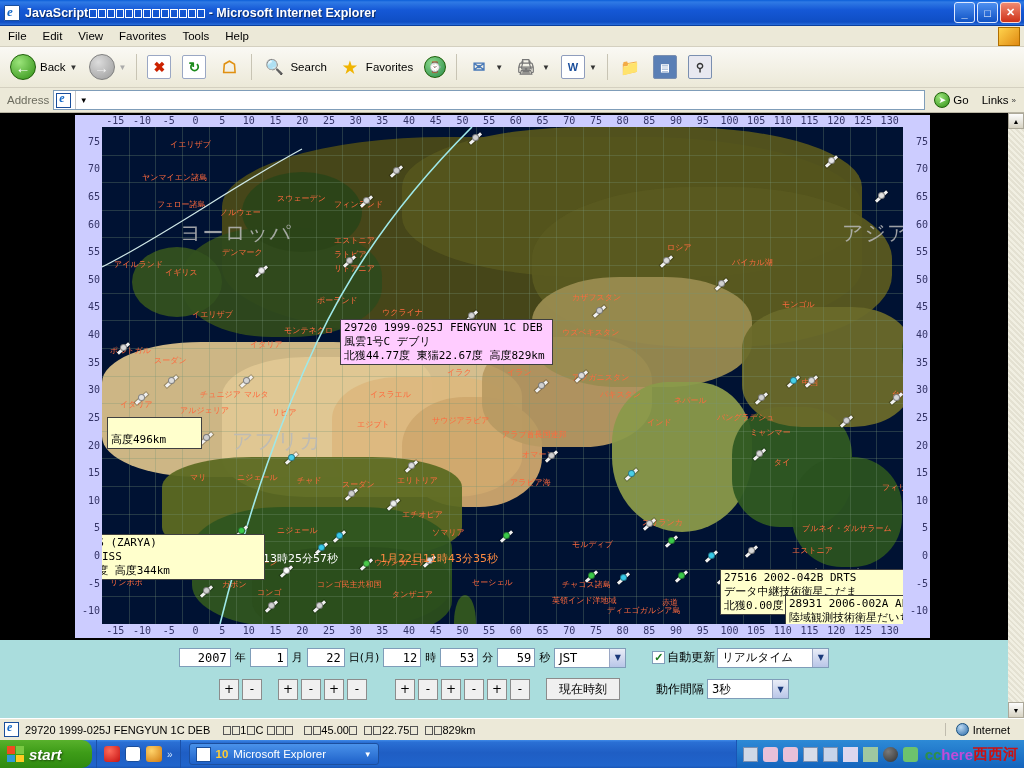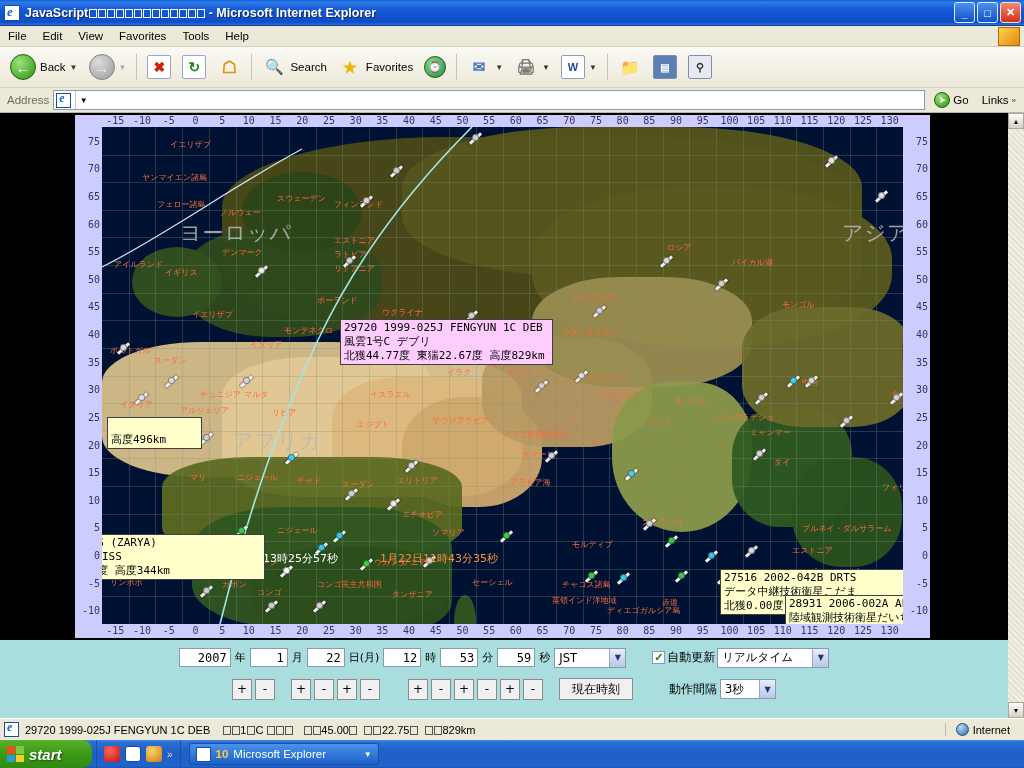--- a/index.html
+++ b/index.html
@@ -884,21 +884,21 @@
           <div class="pm">+</div>
           <div class="pm">-</div>
           <div class="pm">+</div>
           <div class="pm">-</div>
           <div class="pm">+</div>
           <div class="pm">-</div>
           <span class="gapsm"></span>
           <div class="btn">現在時刻</div>
           <span class="gaplg"></span>
           <span class="lbl">動作間隔</span>
-          <div class="sel" style="width:56px">
+          <div class="sel" style="width:82px">
             <span>3秒</span>
             <span class="arrow">▼</span>
           </div>
         </div>
       </div>
 
     </div>
   </div>
 
   <div id="vscroll">
@@ -935,13 +935,29 @@
     <span style="color:#cfe4ff;font-size:10px">»</span>
   </div>
   <div id="tasks">
     <div class="task">
       <div style="width:15px;height:15px;background:#fff;border:1px solid #1a4e9b;flex:0 0 auto"></div>
       <span class="n">10</span>
       <span>Microsoft Explorer</span>
       <span style="margin-left:auto;font-size:8px">▼</span>
     </div>
   </div>
+  <div id="tray">
+    <div class="tri" style="background:#cfd8e6;border:1px solid #7a8fb0"></div>
+    <div class="tri" style="background:#e8c0d8;border-radius:3px"></div>
+    <div class="tri" style="background:#e8c0d8;border-radius:3px"></div>
+    <div class="tri" style="background:#d8dce8;border:1px solid #7a8fb0"></div>
+    <div class="tri" style="background:#c8d4ea;border:1px solid #7a8fb0"></div>
+    <div class="tri" style="background:#ddd7ee"></div>
+    <div class="tri" style="background:#9fc8a0"></div>
+    <div class="tri" style="background:radial-gradient(circle at 35% 30%,#7a7a7a,#303030);border-radius:50%"></div>
+    <div class="tri" style="background:#6dc26d;border-radius:3px"></div>
+    <div id="watermark">
+        <span style="color: rgb(47, 143, 74);">cc</span>
+        <span style="color: rgb(194, 75, 216);">here</span>
+        <span style="color: rgb(204, 17, 17);">西西河</span>
+      </div>
+  </div>
 </div>
 
 </body></html>

